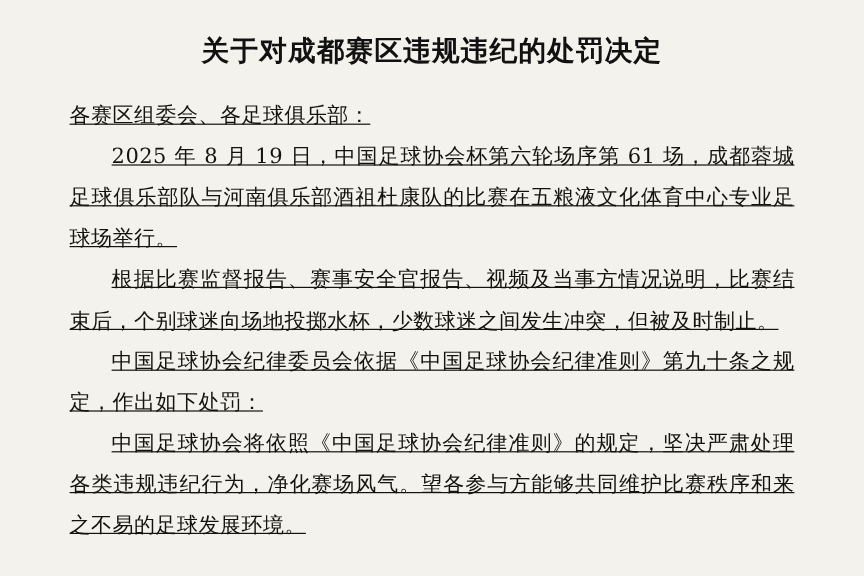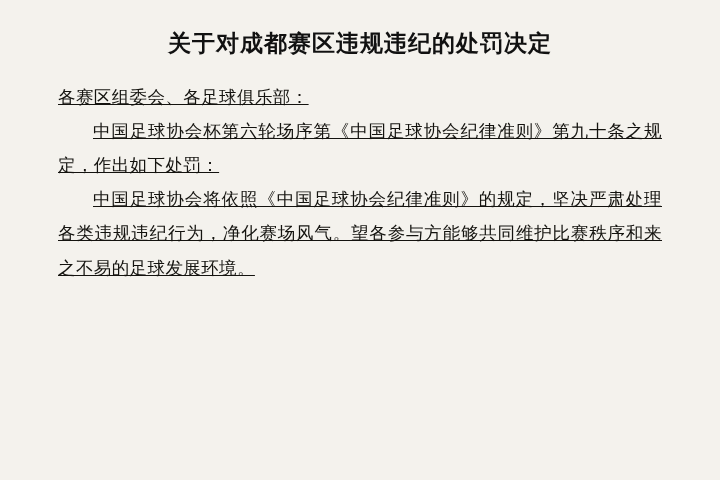--- a/index.html
+++ b/index.html
@@ -46,16 +46,18 @@
     text-indent: 2em;
   }
 </style>
 </head>
 <body>
 
 <div class="page">
   <h1 class="doc-title">关于对成都赛区违规违纪的处罚决定</h1>
   <div class="body-text">
     <p class="para">各赛区组委会、各足球俱乐部：</p>
-    <p class="para indent">中国足球协会杯第六轮场序第《中国足球协会纪律准则》第九十条之规定，作出如下处罚：</p>
+    <p class="para indent">2025 年 8 月 19 日，中国足球协会杯第六轮场序第 61 场，成都蓉城足球俱乐部队与河南俱乐部酒祖杜康队的比赛在五粮液文化体育中心专业足球场举行。</p>
+    <p class="para indent">根据比赛监督报告、赛事安全官报告、视频及当事方情况说明，比赛结束后，个别球迷向场地投掷水杯，少数球迷之间发生冲突，但被及时制止。</p>
+    <p class="para indent">中国足球协会纪律委员会依据《中国足球协会纪律准则》第九十条之规定，作出如下处罚：</p>
     <p class="para indent">中国足球协会将依照《中国足球协会纪律准则》的规定，坚决严肃处理各类违规违纪行为，净化赛场风气。望各参与方能够共同维护比赛秩序和来之不易的足球发展环境。</p>
   </div>
 </div>
 
 </body></html>

